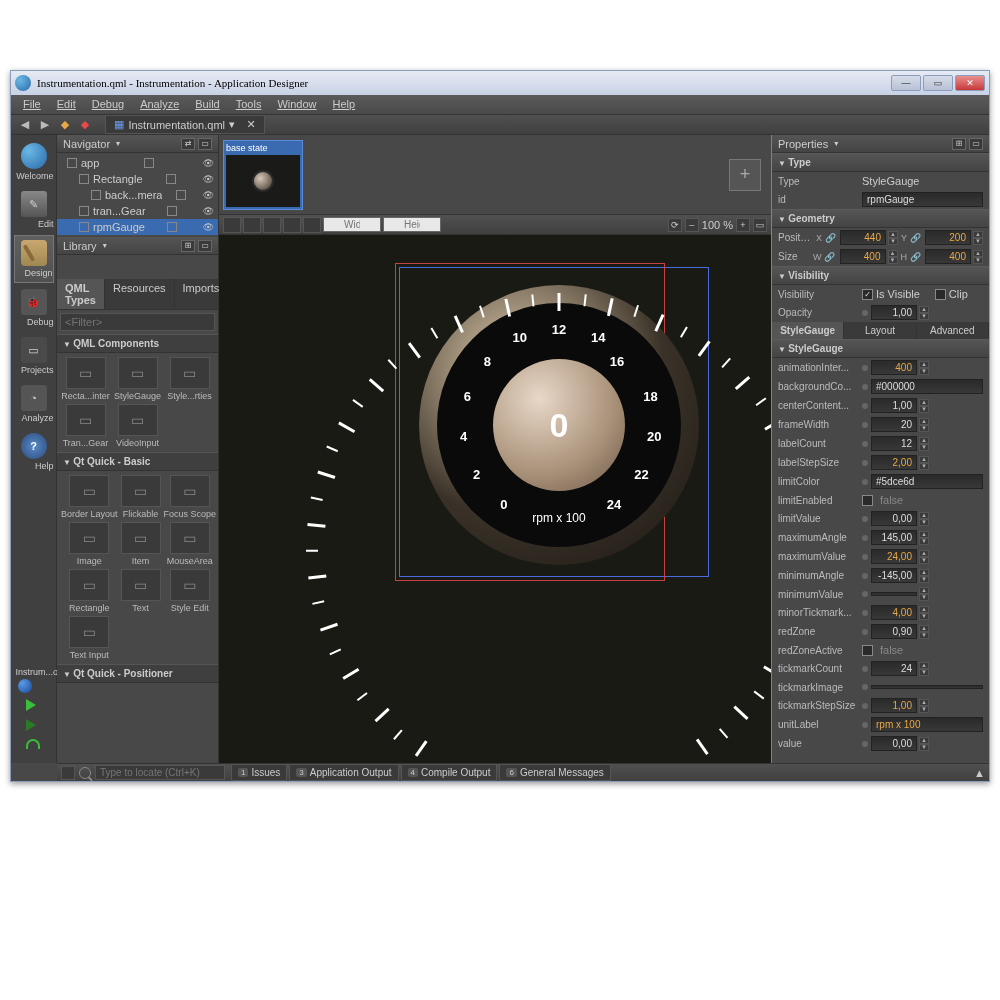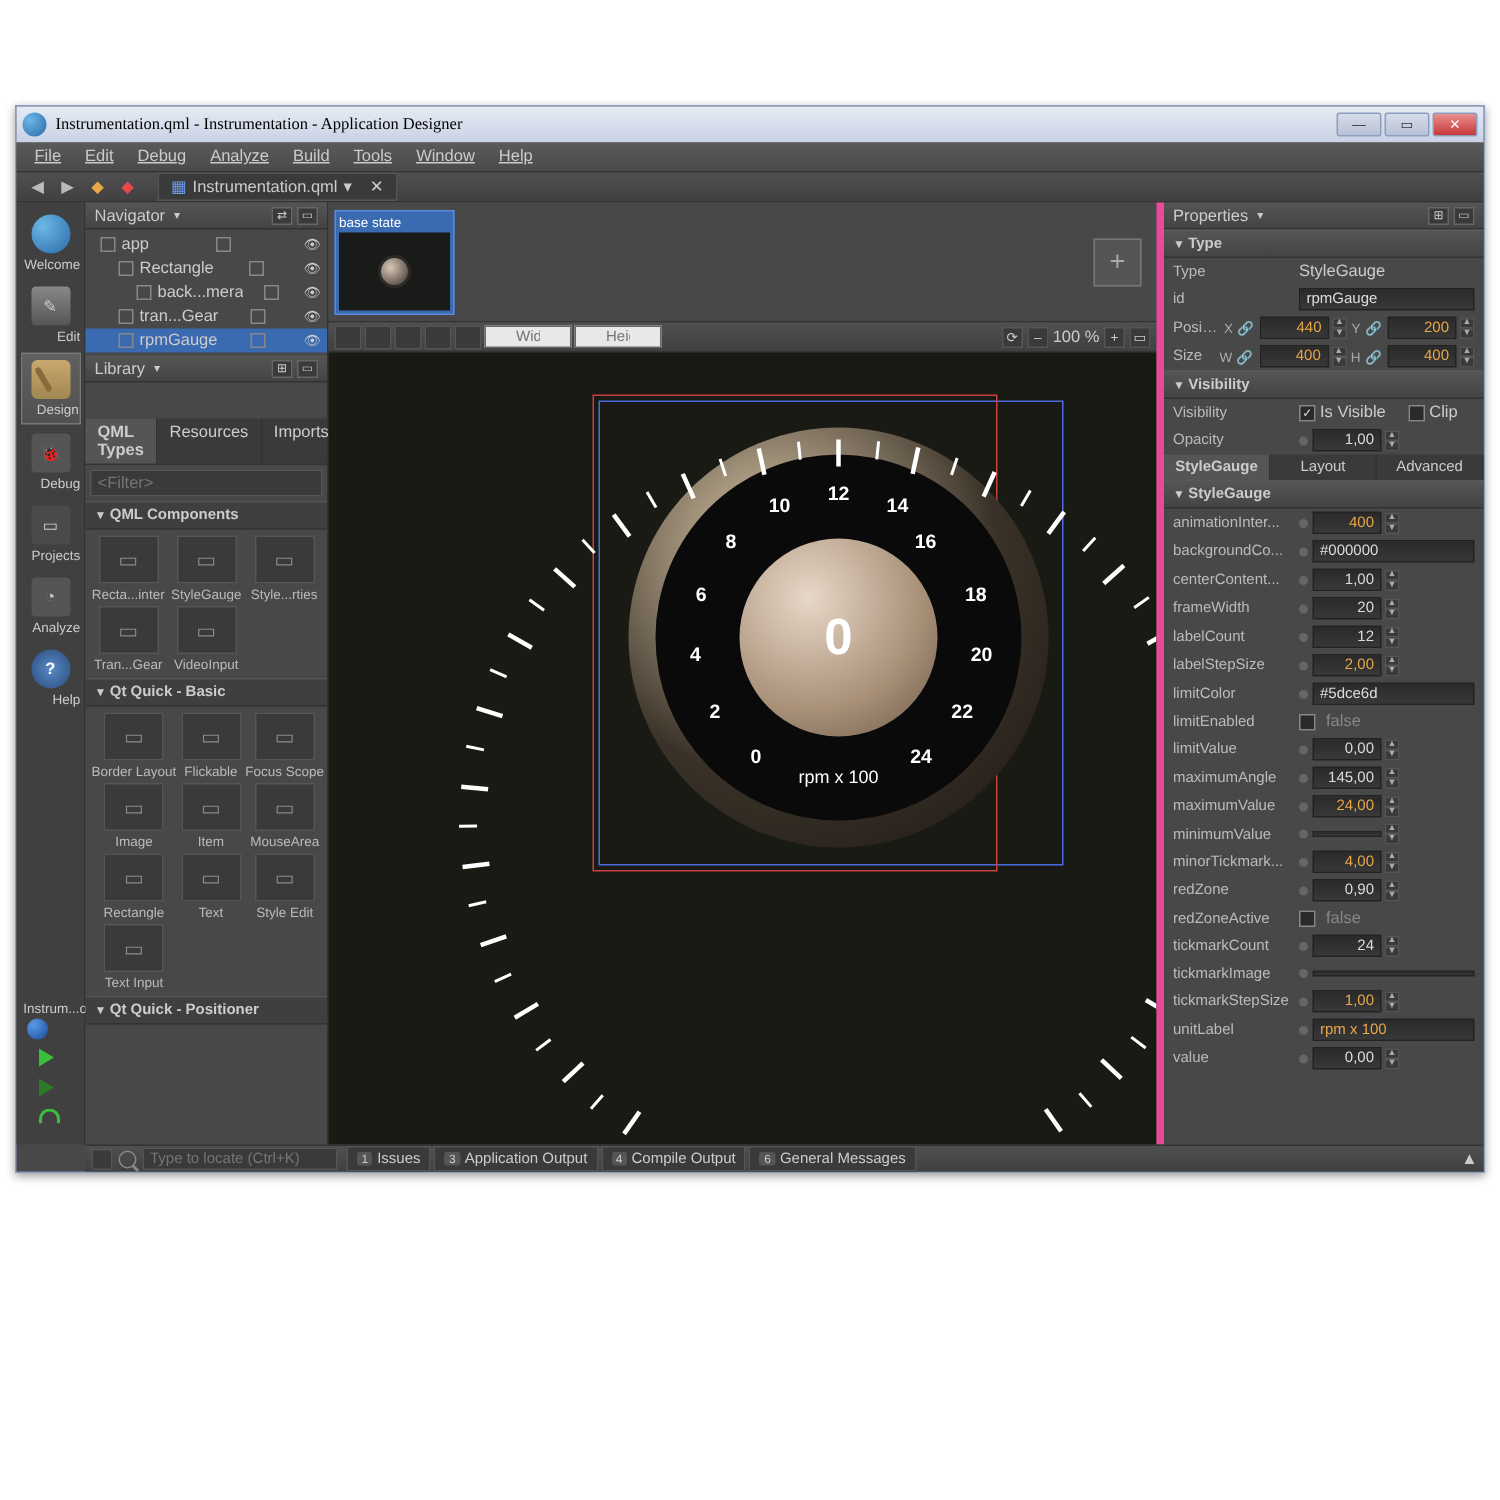--- a/index.html
+++ b/index.html
@@ -92,21 +92,21 @@
 .gauge-ring { position:absolute; inset:0; border-radius:50%; background:radial-gradient(circle at 35% 30%,#d8c8b0 0%,#a89880 20%,#3a3228 55%,#1a1612 100%); }
 .gauge-black { position:absolute; inset:18px; border-radius:50%; background:#0a0a0a; }
 .gauge-center { position:absolute; inset:74px; border-radius:50%; background:radial-gradient(circle at 35% 30%,#e8d8c8,#a89078 60%,#6a5848); display:flex; align-items:center; justify-content:center; }
 .gauge-center .val { font-size:34px; font-weight:bold; color:#fff; }
 .gauge-unit { position:absolute; bottom:40px; left:0; right:0; text-align:center; color:#fff; font-size:12px; }
 .gauge-tick { position:absolute; left:50%; top:50%; width:2px; height:12px; background:#fff; transform-origin:50% 122px; }
 .gauge-tick.major { width:3px; height:18px; }
 .gauge-num { position:absolute; left:50%; top:50%; color:#fff; font-size:13px; font-weight:bold; transform-origin:0 0; }
 
 
-.props { position:absolute; right:0; top:64px; width:218px; bottom:18px; background:#484848; border-left:5px solid #ec4899; overflow-y:auto; }
+.props { position:absolute; right:0; top:64px; width:218px; bottom:18px; background:#484848; border-left:1px solid #ec4899; overflow-y:auto; }
 .props-section-hdr { background:linear-gradient(#555,#444); padding:3px 6px; border-top:1px solid #5a5a5a; border-bottom:1px solid #333; font-weight:bold; font-size:10px; }
 .props-section-hdr::before { content:"▼ "; font-size:8px; }
 .prop-row { display:flex; align-items:center; padding:2px 6px; gap:4px; min-height:18px; }
 .prop-row .plabel { width:80px; overflow:hidden; text-overflow:ellipsis; white-space:nowrap; font-size:10px; color:#bbb; }
 .prop-row .pval { flex:1; display:flex; align-items:center; gap:3px; }
 .numfield { background:linear-gradient(#2a2a2a,#383838); border:1px solid #222; color:#ddd; padding:1px 4px; width:46px; text-align:right; font-size:10px; display:inline-flex; align-items:center; justify-content:flex-end; }
 .numfield.orange { color:#e8a848; }
 .spin { display:inline-flex; flex-direction:column; margin-left:-1px; }
 .spin span { width:10px; height:7px; background:#3a3a3a; border:1px solid #555; font-size:6px; text-align:center; line-height:5px; color:#aaa; }
 .txtfield { background:linear-gradient(#2a2a2a,#383838); border:1px solid #222; color:#ddd; padding:1px 4px; flex:1; font-size:10px; }
@@ -459,20 +459,21 @@
           <span>StyleGauge</span>
         </div>
       </div>
     <div class="prop-row">
         <div class="plabel">id</div>
         <div class="pval">
           <div class="txtfield">rpmGauge</div>
         </div>
       </div>
 
+    <div class="props-section-hdr">Geometry</div>
     <div class="prop-row">
         <div class="plabel">Position</div>
       <div class="pval">
         <span class="xy-lbl">X</span>
           <span class="link-icon">🔗</span>
           <div class="numfield orange">440</div>
           <div class="spin">
             <span>▲</span>
             <span>▼</span>
           </div>
@@ -637,20 +638,31 @@
           <div class="pval">
             <span class="dot"></span>
             <div class="numfield orange">24,00</div>
             <div class="spin">
               <span>▲</span>
               <span>▼</span>
             </div>
           </div>
         </div>
         <div class="prop-row">
+          <div class="plabel">minimumAngle</div>
+          <div class="pval">
+            <span class="dot"></span>
+            <div class="numfield ">-145,00</div>
+            <div class="spin">
+              <span>▲</span>
+              <span>▼</span>
+            </div>
+          </div>
+        </div>
+        <div class="prop-row">
           <div class="plabel">minimumValue</div>
           <div class="pval">
             <span class="dot"></span>
             <div class="numfield "></div>
             <div class="spin">
               <span>▲</span>
               <span>▼</span>
             </div>
           </div>
         </div>

